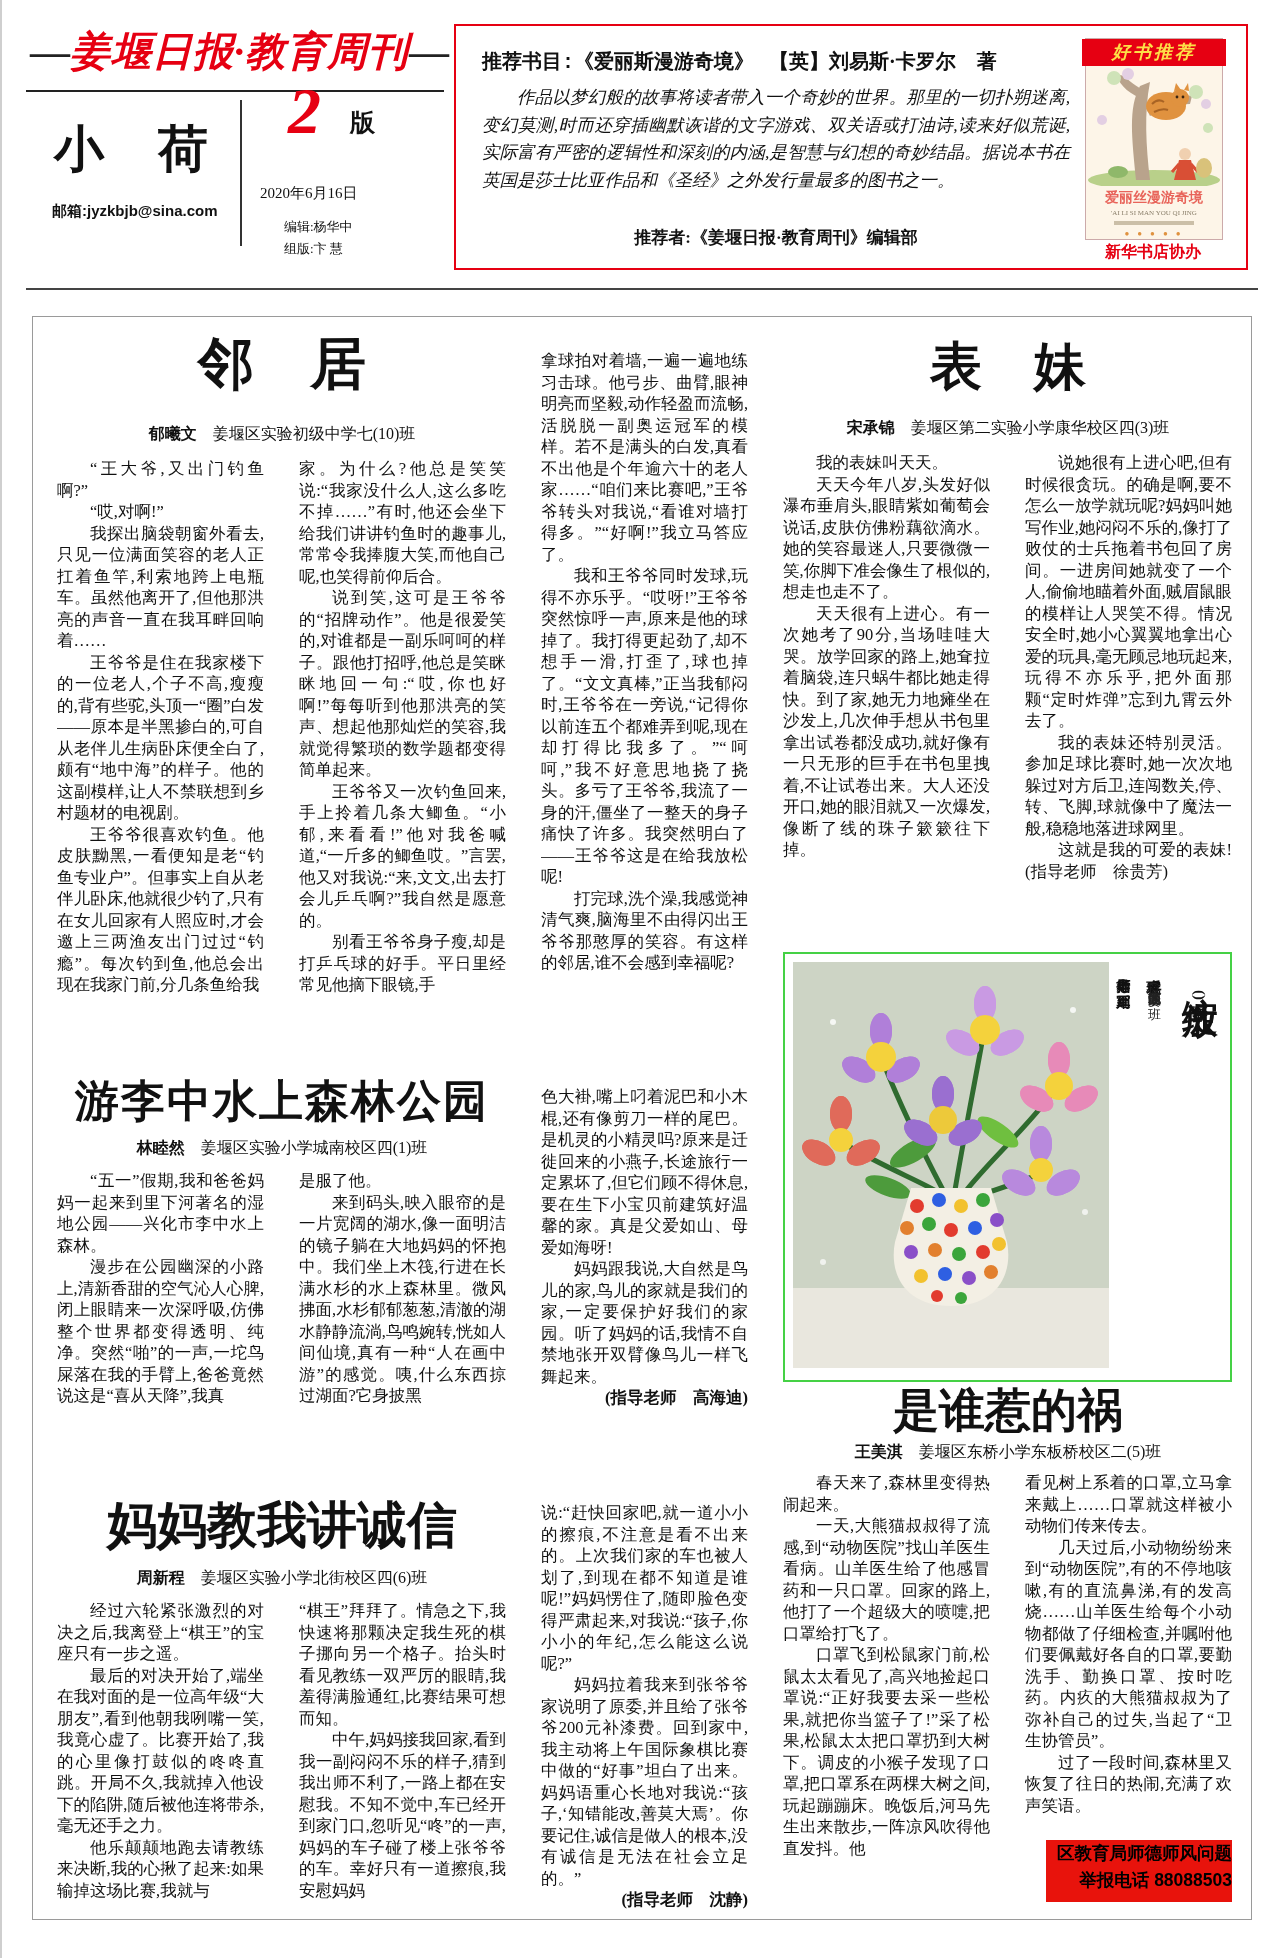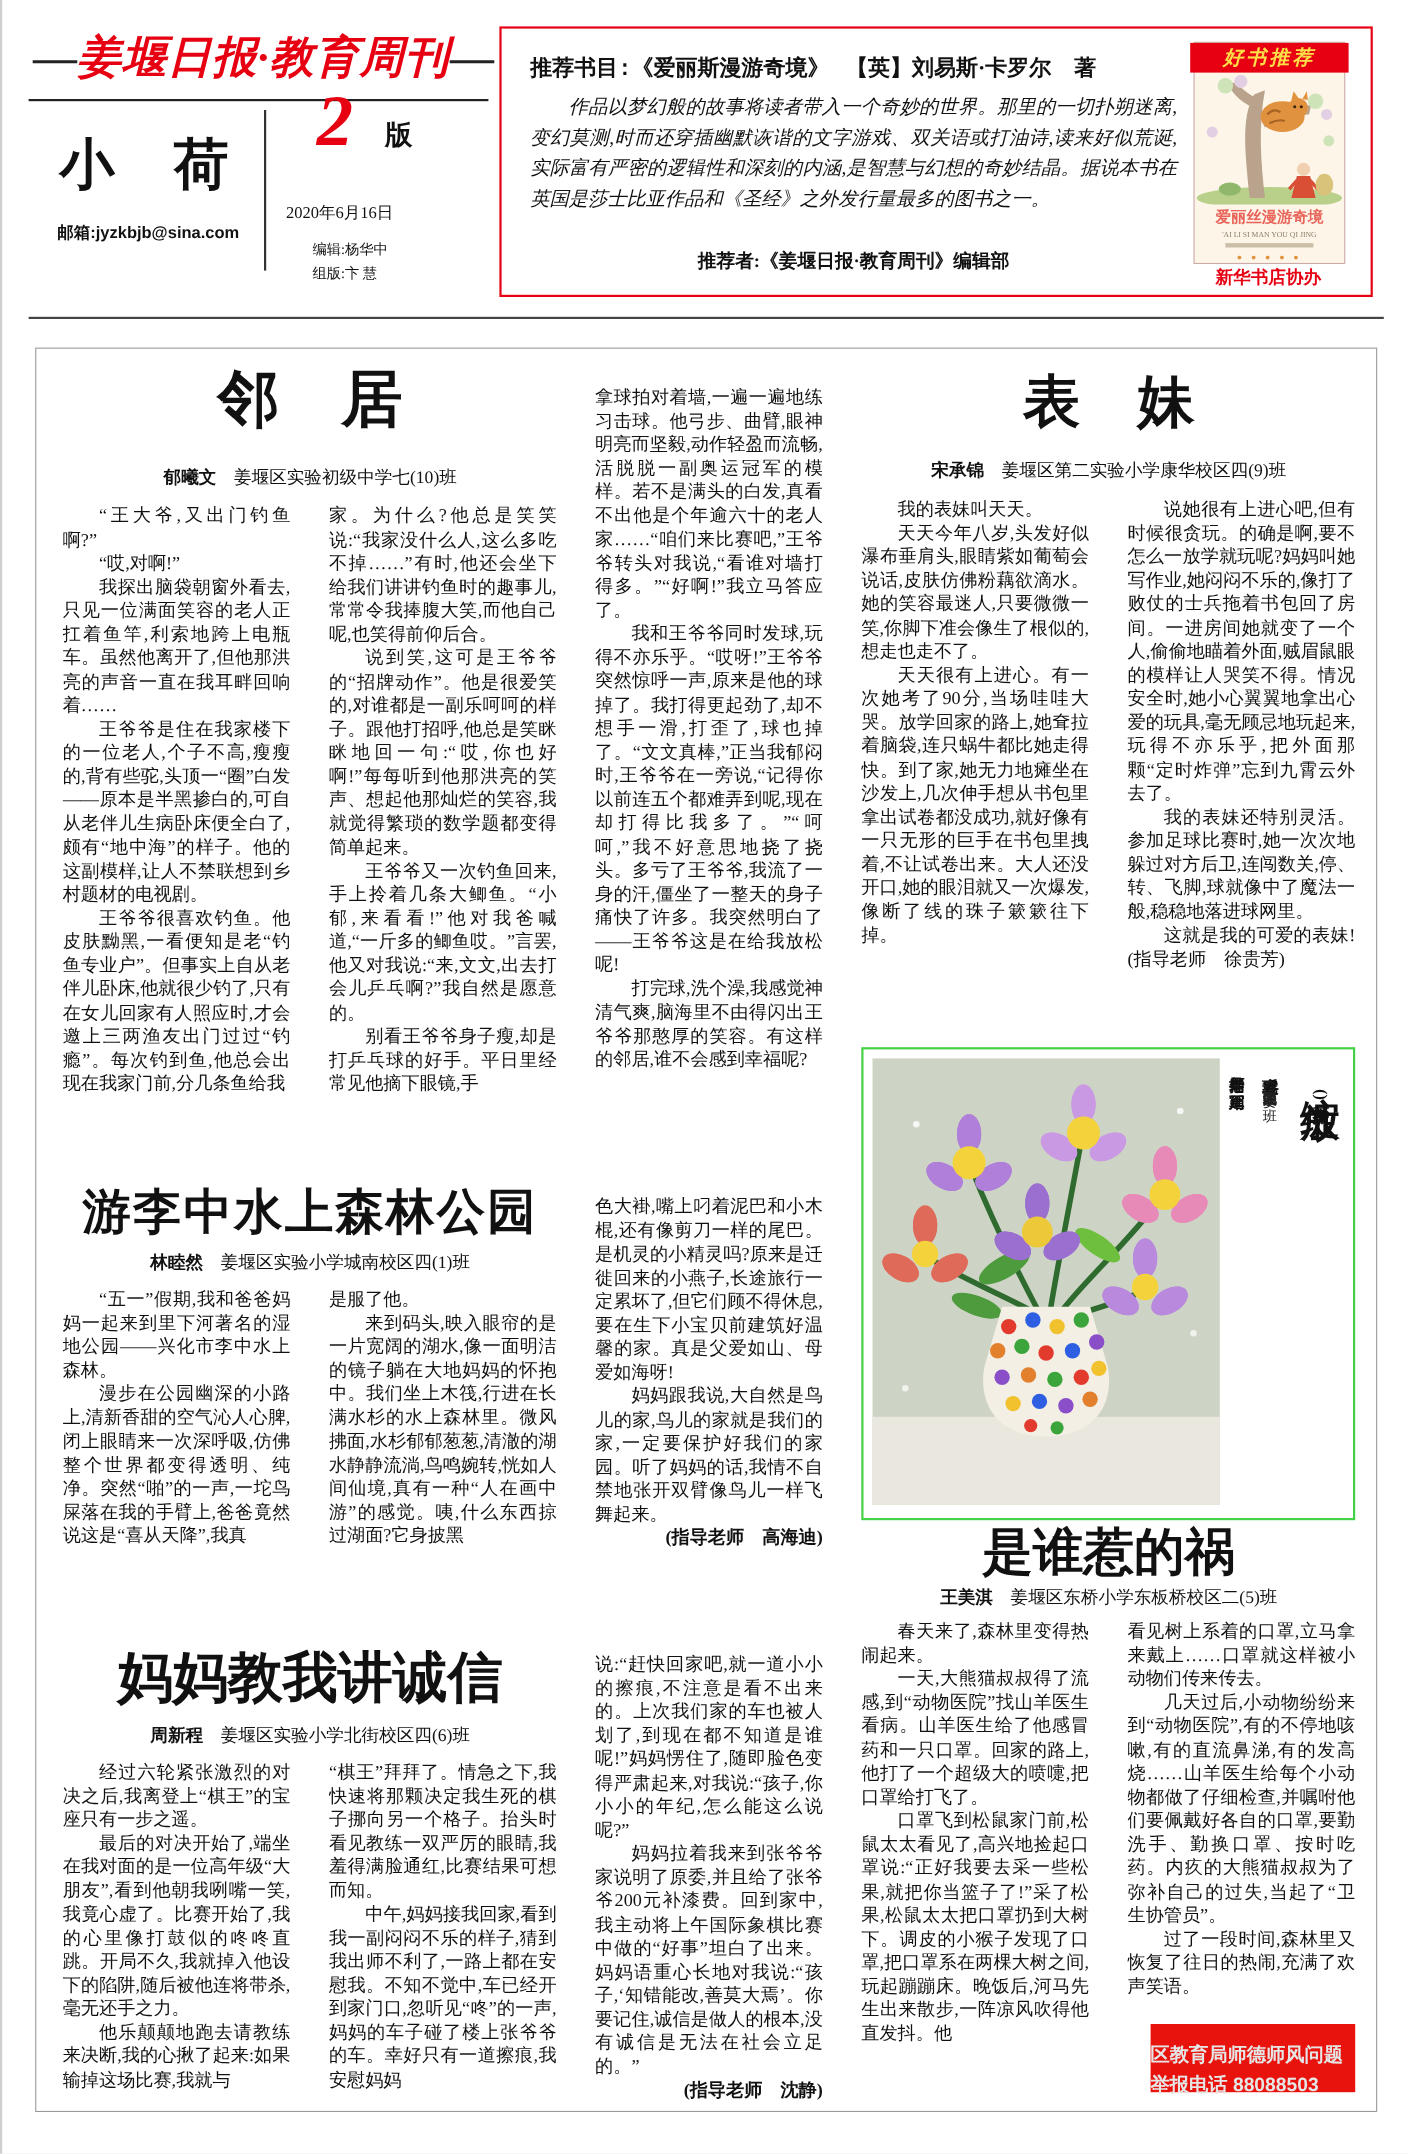--- a/index.html
+++ b/index.html
@@ -68,23 +68,23 @@
                writing-mode:vertical-rl;}
   .cap-col{margin-left:12px;}
   .cap-title{font-size:36px;font-weight:bold;letter-spacing:6px;}
   .cap-medium{font-size:15px;margin-top:10px;font-weight:bold;}
   .cap-name{font-size:15px;font-weight:bold;}
   .cap-school{font-size:13px;margin-top:14px;color:#222;}
   .cap-mentor-label{font-size:14px;font-weight:bold;}
   .cap-mentor{font-size:14px;font-weight:bold;margin-top:16px;}
 
   
-  .hotline{left:1044px;top:1840px;width:186px;height:62px;background:#e8130c;color:#e5e5e5;
+  .hotline{left:1044px;top:1840px;width:186px;height:62px;background:#e8130c;color:#000000;
            font-family:"Liberation Sans",sans-serif;font-weight:bold;font-size:17.5px;
-           text-align:left;line-height:27px;padding-top:15px;box-sizing:border-box;}
+           text-align:right;line-height:27px;padding-top:0;box-sizing:border-box;}
 </style>
 </head>
 <body>
 
 <div class="page">
 
   <div class="abs masthead">
     <span class="dash">—</span><span class="brand">姜堰日报·教育周刊</span><span class="dash">—</span>
   </div>
   <div class="abs mast-rule"></div>
@@ -162,21 +162,21 @@
     <p>别看王爷爷身子瘦,却是打乒乓球的好手。平日里经常见他摘下眼镜,手</p>
   </div>
   <div class="abs colblock" style="left:539px;top:350px;width:207px;height:672px;">
     <p class="cont">拿球拍对着墙,一遍一遍地练习击球。他弓步、曲臂,眼神明亮而坚毅,动作轻盈而流畅,活脱脱一副奥运冠军的模样。若不是满头的白发,真看不出他是个年逾六十的老人家……“咱们来比赛吧,”王爷爷转头对我说,“看谁对墙打得多。”“好啊!”我立马答应了。</p>
     <p>我和王爷爷同时发球,玩得不亦乐乎。“哎呀!”王爷爷突然惊呼一声,原来是他的球掉了。我打得更起劲了,却不想手一滑,打歪了,球也掉了。“文文真棒,”正当我郁闷时,王爷爷在一旁说,“记得你以前连五个都难弄到呢,现在却打得比我多了。”“呵呵,”我不好意思地挠了挠头。多亏了王爷爷,我流了一身的汗,僵坐了一整天的身子痛快了许多。我突然明白了——王爷爷这是在给我放松呢!</p>
     <p>打完球,洗个澡,我感觉神清气爽,脑海里不由得闪出王爷爷那憨厚的笑容。有这样的邻居,谁不会感到幸福呢?</p>
   </div>
 
   <div class="abs headline hl-serif" style="left:781px;top:338px;width:450px;font-size:52px;">表　妹</div>
   <div class="abs byline" style="left:781px;top:418px;width:450px;">
-    <span class="name">宋承锦</span><span>姜堰区第二实验小学康华校区四(9)班</span>
+    <span class="name">宋承锦</span><span>姜堰区第二实验小学康华校区四(3)班</span>
   </div>
   <div class="abs colblock" style="left:781px;top:452px;width:207px;height:458px;">
     <p>我的表妹叫天天。</p>
     <p>天天今年八岁,头发好似瀑布垂肩头,眼睛紫如葡萄会说话,皮肤仿佛粉藕欲滴水。她的笑容最迷人,只要微微一笑,你脚下准会像生了根似的,想走也走不了。</p>
     <p>天天很有上进心。有一次她考了90分,当场哇哇大哭。放学回家的路上,她耷拉着脑袋,连只蜗牛都比她走得快。到了家,她无力地瘫坐在沙发上,几次伸手想从书包里拿出试卷都没成功,就好像有一只无形的巨手在书包里拽着,不让试卷出来。大人还没开口,她的眼泪就又一次爆发,像断了线的珠子簌簌往下掉。</p>
   </div>
   <div class="abs colblock" style="left:1023px;top:452px;width:207px;height:492px;">
     <p>说她很有上进心吧,但有时候很贪玩。的确是啊,要不怎么一放学就玩呢?妈妈叫她写作业,她闷闷不乐的,像打了败仗的士兵拖着书包回了房间。一进房间她就变了一个人,偷偷地瞄着外面,贼眉鼠眼的模样让人哭笑不得。情况安全时,她小心翼翼地拿出心爱的玩具,毫无顾忌地玩起来,玩得不亦乐乎,把外面那颗“定时炸弹”忘到九霄云外去了。</p>
     <p>我的表妹还特别灵活。参加足球比赛时,她一次次地躲过对方后卫,连闯数关,停、转、飞脚,球就像中了魔法一般,稳稳地落进球网里。</p>
     <p>这就是我的可爱的表妹!(指导老师　徐贵芳)</p>

